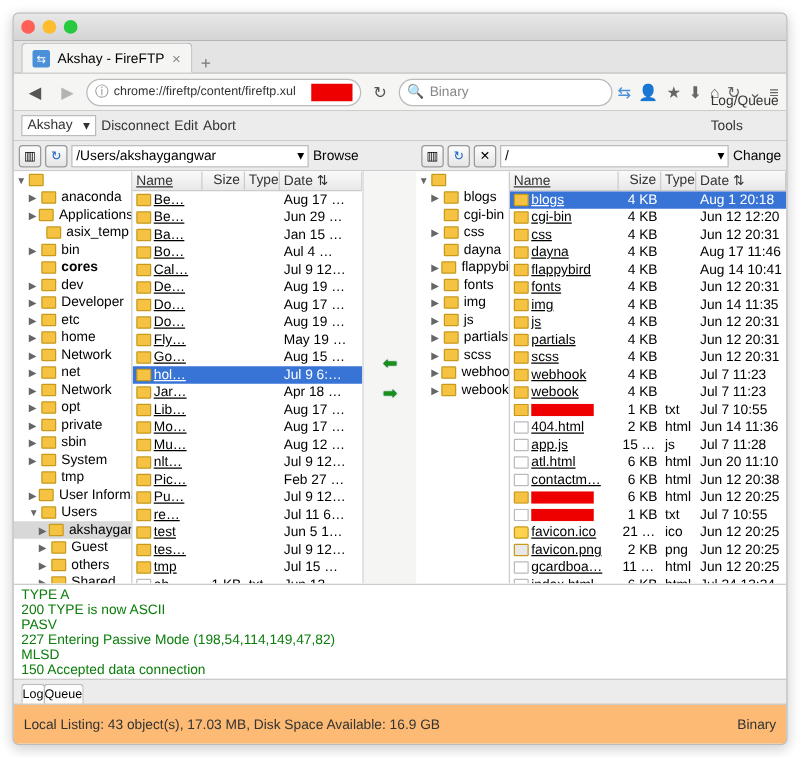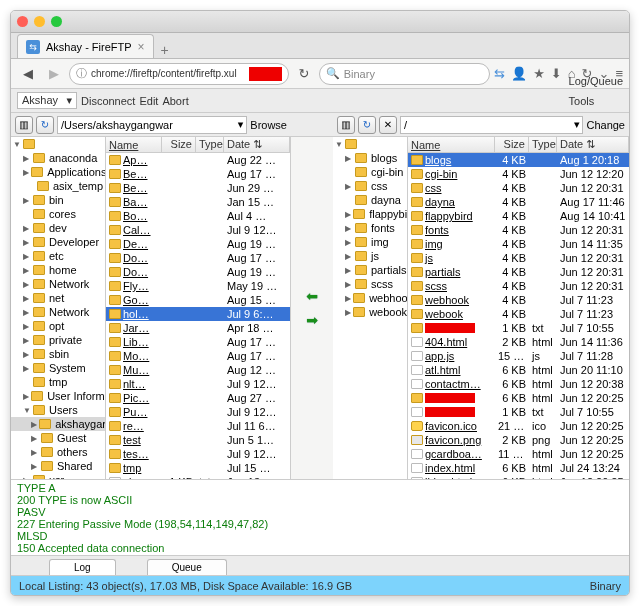--- a/index.html
+++ b/index.html
@@ -60,23 +60,23 @@
 .col-s { width: 34px; text-align: right; }
 .col-t { width: 28px; }
 .col-d { width: 66px; }
 .pane.remote .col-d { width: 72px; }
 
 .arrow { width: 24px; height: 16px; display: flex; align-items: center; justify-content: center; color: #1a8f1a; font-size: 14px; text-shadow: 0 0 1px #063; }
 
 .logarea { height: 76px; background: #fff; border-top: 1px solid #ccc; padding: 2px 6px; font-family: Menlo, monospace; font-size: 10px; line-height: 12px; overflow: hidden; }
 .logarea .g { color: #0a7d0a; }
 .bottabs { height: 20px; border-top: 1px solid #ccc; display: flex; align-items: flex-end; padding-left: 6px; background: #ececec; }
-.btab { border: 1px solid #bbb; border-bottom: none; padding: 2px 24px; font-size: 10px; background: #fdfdfd; border-radius: 3px 3px 0 0; margin-right: -1px; margin-left: 32px; }
+.btab { border: 1px solid #bbb; border-bottom: none; padding: 2px 0; font-size: 10px; background: #fdfdfd; border-radius: 3px 3px 0 0; margin-right: -1px; }
 .btab.active { background: #fff; }
-.status { height: 20px; border-top: 1px solid #ccc; display: flex; align-items: center; padding: 0 8px; font-size: 10px; color: #333; background: #7dd3fc; }
+.status { height: 32px; border-top: 1px solid #ccc; display: flex; align-items: center; padding: 0 8px; font-size: 10px; color: #333; background: #fdba74; }
 .status .sp { flex: 1; }
 </style>
 </head>
 <body>
 
 <div class="window">
 
   <div class="titlebar">
     <div class="traffic">
       <div class="tl r"></div>
@@ -180,21 +180,21 @@
             <div class="tree-row" style="padding-left: 16px;">
               <span class="tw"></span>
               <span class="fico"></span>
               <span>asix_temp</span>
             </div>
             <div class="tree-row" style="padding-left: 12px;">
               <span class="tw">▶</span>
               <span class="fico"></span>
               <span>bin</span>
             </div>
-            <div class="tree-row" style="padding-left: 12px;">
+            <div class="tree-row" style="padding-left: 12px; font-weight: bold;">
               <span class="tw"></span>
               <span class="fico"></span>
               <span>cores</span>
             </div>
             <div class="tree-row" style="padding-left: 12px;">
               <span class="tw">▶</span>
               <span class="fico"></span>
               <span>dev</span>
             </div>
             <div class="tree-row" style="padding-left: 12px;">
@@ -290,26 +290,20 @@
           </div>
         <div class="list">
           <div class="list-head">
             <div class="col-n">Name</div>
             <div class="col-s">Size</div>
             <div class="col-t">Type</div>
             <div class="col-d"><span>Date</span> <span>⇅</span></div>
           </div>
           <div class="list-body" id="local-list">
               <div class="row">
-                <div class="col-n"><span class="fico"></span>Ap…</div>
-                <div class="col-s"></div>
-                <div class="col-t"></div>
-                <div class="col-d">Aug 22 …</div>
-              </div>
-              <div class="row">
                 <div class="col-n"><span class="fico"></span>Be…</div>
                 <div class="col-s"></div>
                 <div class="col-t"></div>
                 <div class="col-d">Aug 17 …</div>
               </div>
               <div class="row">
                 <div class="col-n"><span class="fico"></span>Be…</div>
                 <div class="col-s"></div>
                 <div class="col-t"></div>
                 <div class="col-d">Jun 29 …</div>
@@ -395,21 +389,21 @@
               <div class="row">
                 <div class="col-n"><span class="fico"></span>nlt…</div>
                 <div class="col-s"></div>
                 <div class="col-t"></div>
                 <div class="col-d">Jul 9 12…</div>
               </div>
               <div class="row">
                 <div class="col-n"><span class="fico"></span>Pic…</div>
                 <div class="col-s"></div>
                 <div class="col-t"></div>
-                <div class="col-d">Aug 27 …</div>
+                <div class="col-d">Feb 27 …</div>
               </div>
               <div class="row">
                 <div class="col-n"><span class="fico"></span>Pu…</div>
                 <div class="col-s"></div>
                 <div class="col-t"></div>
                 <div class="col-d">Jul 9 12…</div>
               </div>
               <div class="row">
                 <div class="col-n"><span class="fico"></span>re…</div>
                 <div class="col-s"></div>

